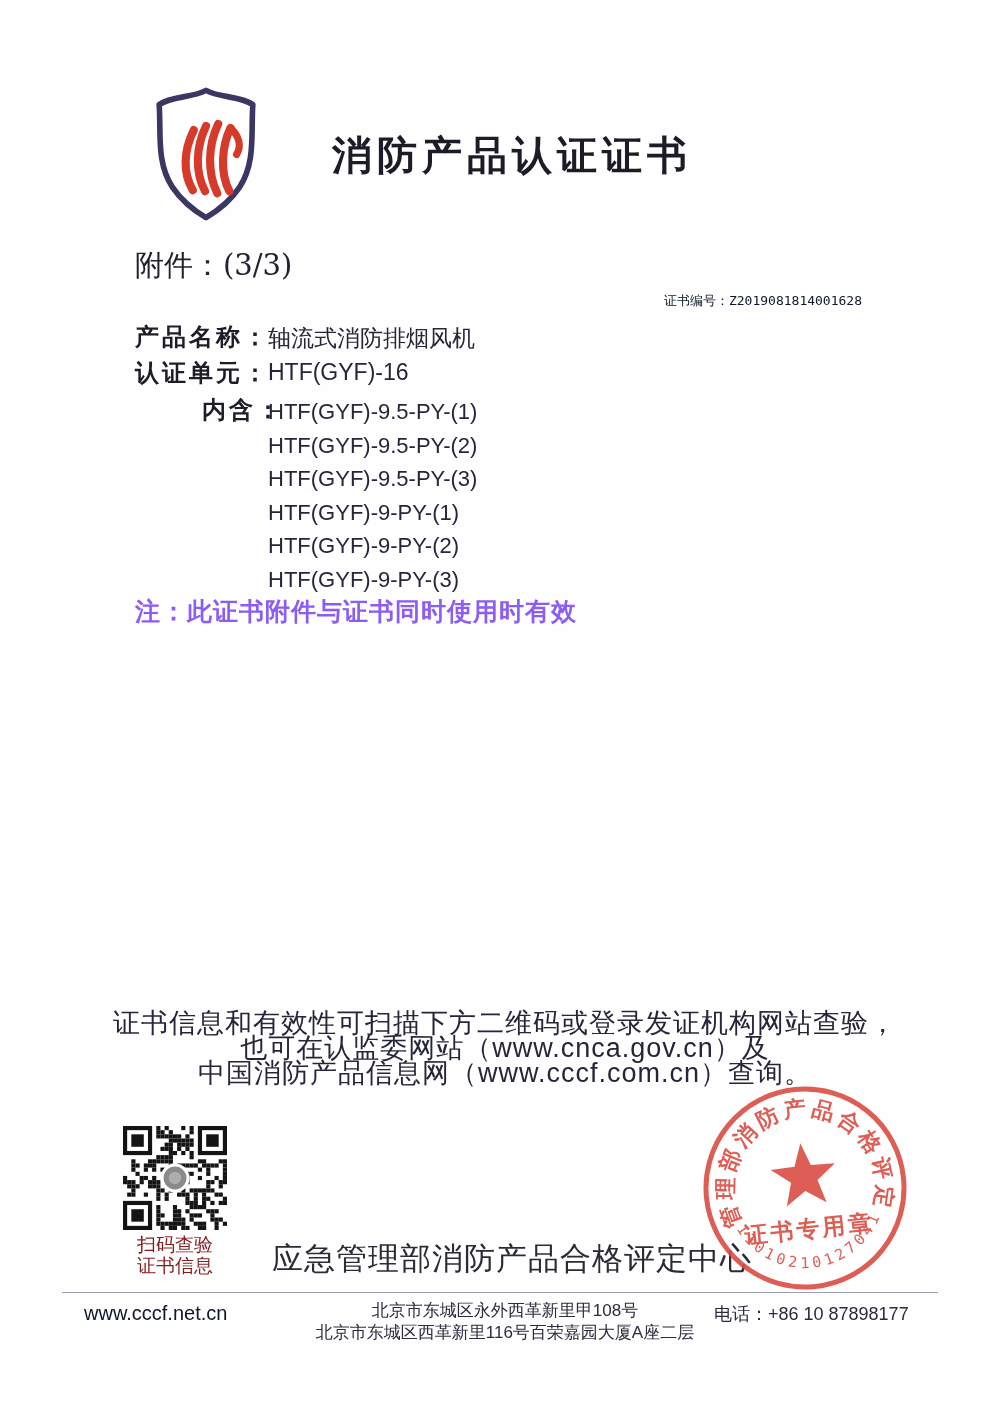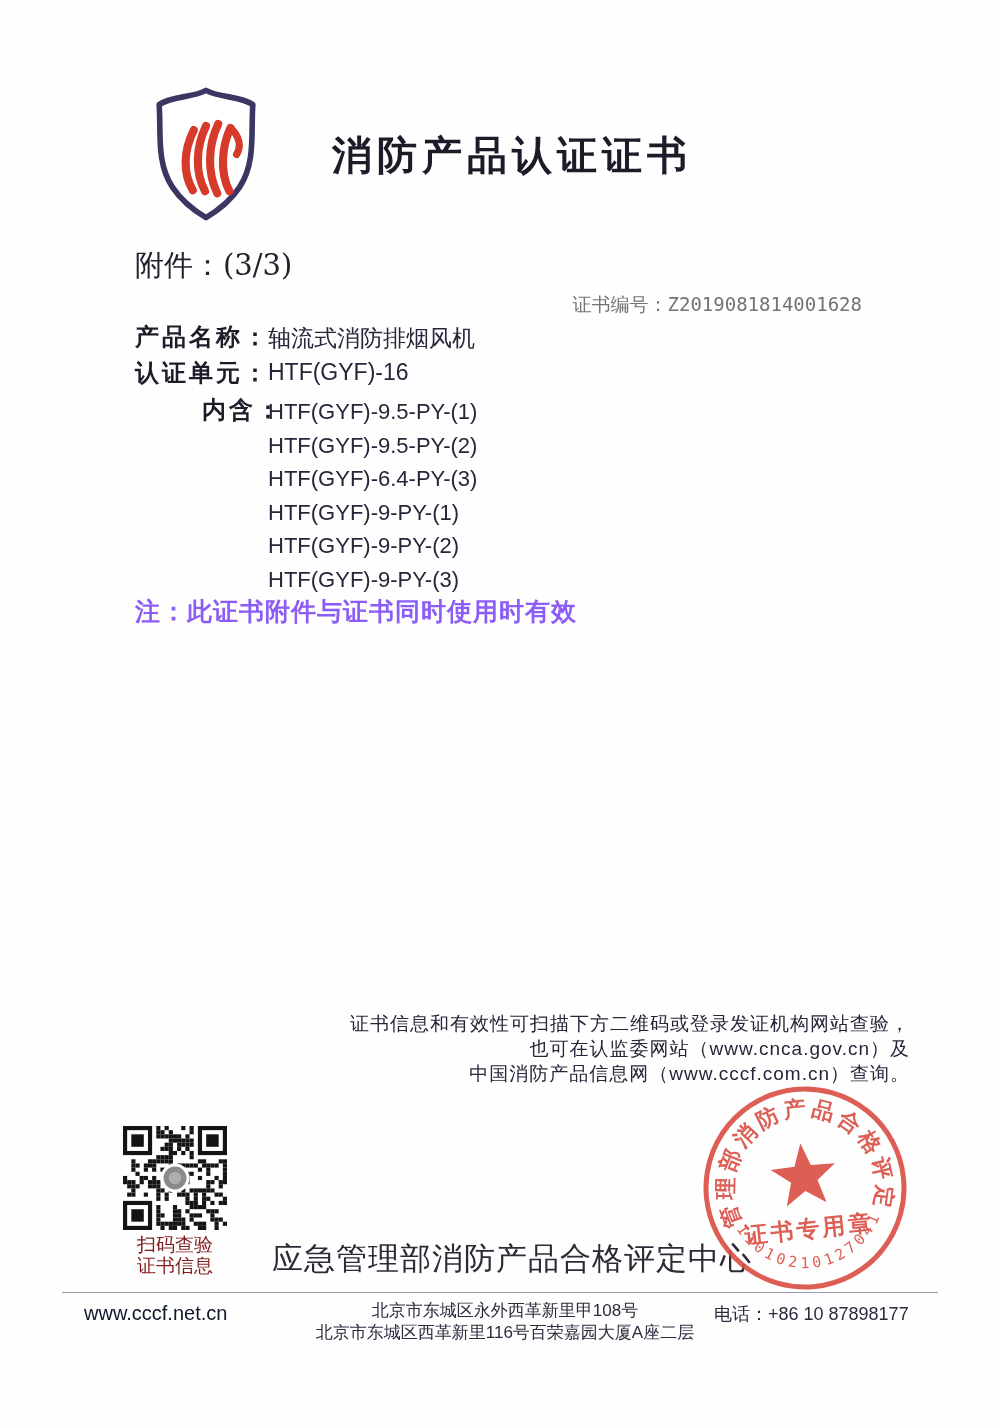--- a/index.html
+++ b/index.html
@@ -11,39 +11,39 @@
   }
   .abs { position:absolute; }
 
   
   .logo { left:150px; top:85px; width:112px; height:138px; }
   .title { left:332px; top:128px; font-size:40px; font-weight:700; letter-spacing:5px; color:#1c1c28; }
 
   
   .attachment { left:135px; top:246px; font-size:29px; font-weight:500; color:#22222e; }
   .attachment .val { font-family:"DejaVu Serif", serif; font-weight:400; margin-left:1px; }
-  .certline { top:292px; right:138px; font-size:19px; color:#737373; }
+  .certline { top:292px; right:138px; font-size:13px; color:#0f172a; }
   .certline .num { font-family:"DejaVu Sans Mono", monospace; }
 
   
   .flabel { font-size:24px; font-weight:700; letter-spacing:3px; color:#1d1d29; }
   .fvalue { font-size:23px; color:#26263a; }
   .mono { font-family:Liberation Sans, sans-serif; }
   .row-product-label { left:135px; top:321px; }
   .row-product-value { left:268px; top:323px; }
   .row-unit-label    { left:135px; top:357px; }
   .row-unit-value    { left:268px; top:359px; }
   .contains-label    { left:202px; top:394px; }
   .model-list        { left:268px; top:395px; font-size:22px; line-height:33.5px; color:#26263a; }
 
   .note { left:135px; top:595px; font-size:25px; font-weight:700; letter-spacing:1px; color:#8b5cf6; }
 
   
-  .verify { left:100px; top:1011px; width:810px; text-align:right;
-            font-size:19px; line-height:25px; color:#26263a; letter-spacing:1px; }
+  .verify { left:100px; top:1011px; width:810px; text-align:center;
+            font-size:27px; line-height:25px; color:#26263a; letter-spacing:1px; }
 
   
   .qr { left:123px; top:1126px; width:104px; height:104px; }
   .qr-caption { left:103px; top:1234px; width:144px; text-align:center;
                 font-size:19px; line-height:21px; color:#7f1d1d; }
 
   
   .issuer { left:272px; top:1238px; font-size:31px; letter-spacing:1px;
             font-family:"DejaVu Serif", serif; color:#2b2b36; }
 
@@ -86,21 +86,21 @@
   <div class="abs flabel row-product-label">产品名称：</div>
   <div class="abs fvalue row-product-value">轴流式消防排烟风机</div>
 
   <div class="abs flabel row-unit-label">认证单元：</div>
   <div class="abs fvalue mono row-unit-value">HTF(GYF)-16</div>
 
   <div class="abs flabel contains-label">内含：</div>
   <div class="abs model-list mono">
     <div>HTF(GYF)-9.5-PY-(1)</div>
     <div>HTF(GYF)-9.5-PY-(2)</div>
-    <div>HTF(GYF)-6.4-PY-(3)</div>
+    <div>HTF(GYF)-9.5-PY-(3)</div>
     <div>HTF(GYF)-9-PY-(1)</div>
     <div>HTF(GYF)-9-PY-(2)</div>
     <div>HTF(GYF)-9-PY-(3)</div>
   </div>
 
   <div class="abs note">注：此证书附件与证书同时使用时有效</div>
 
   <div class="abs verify">
     <div>证书信息和有效性可扫描下方二维码或登录发证机构网站查验，</div>
     <div>也可在认监委网站（www.cnca.gov.cn）及</div>

